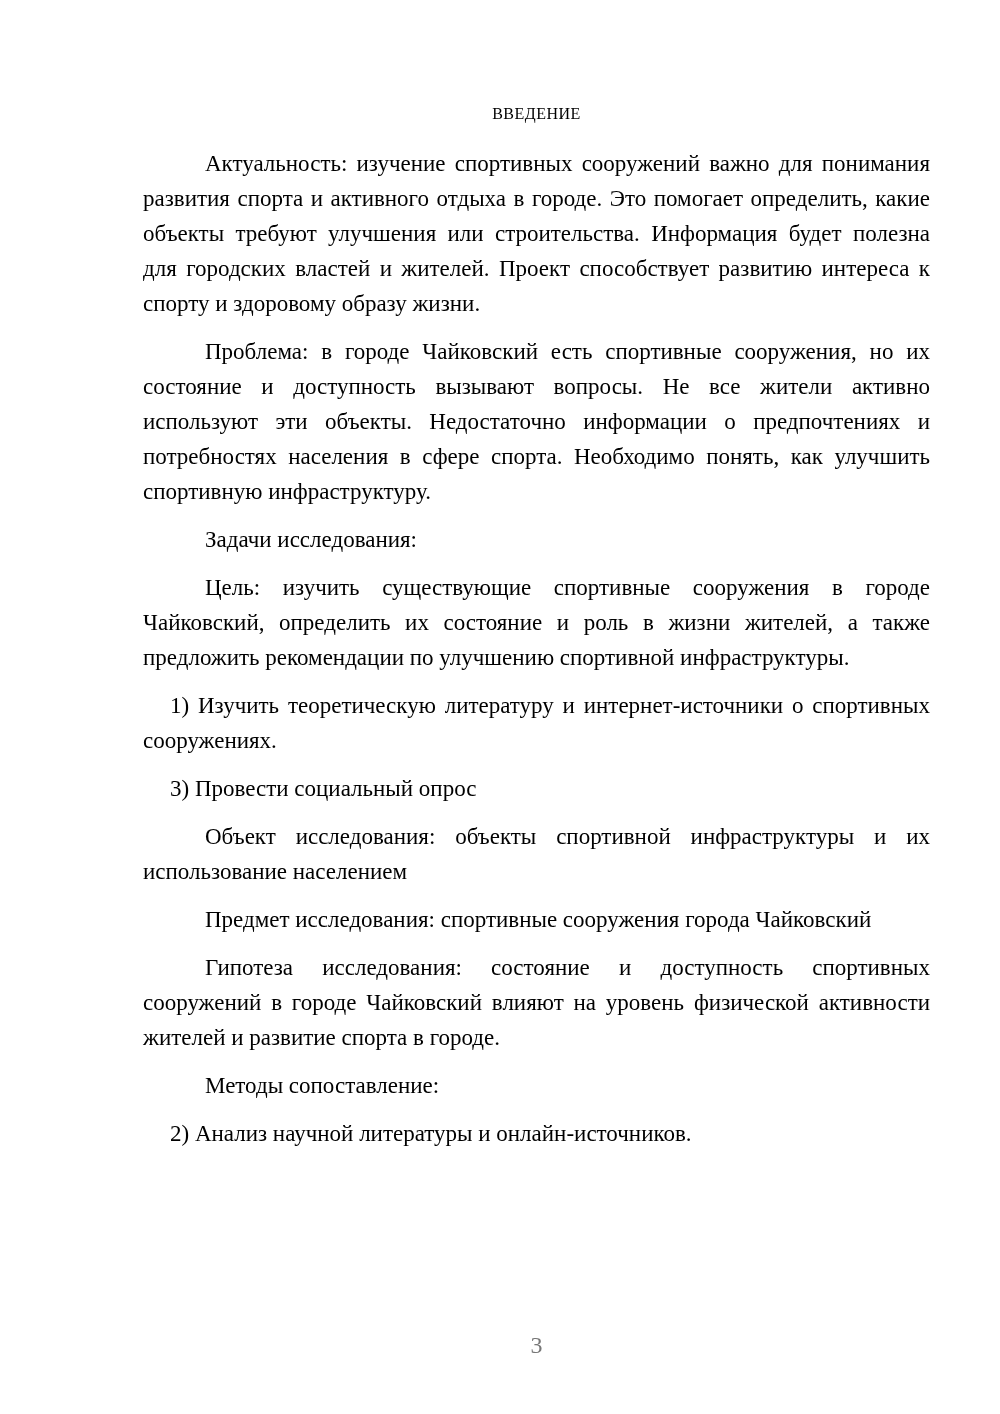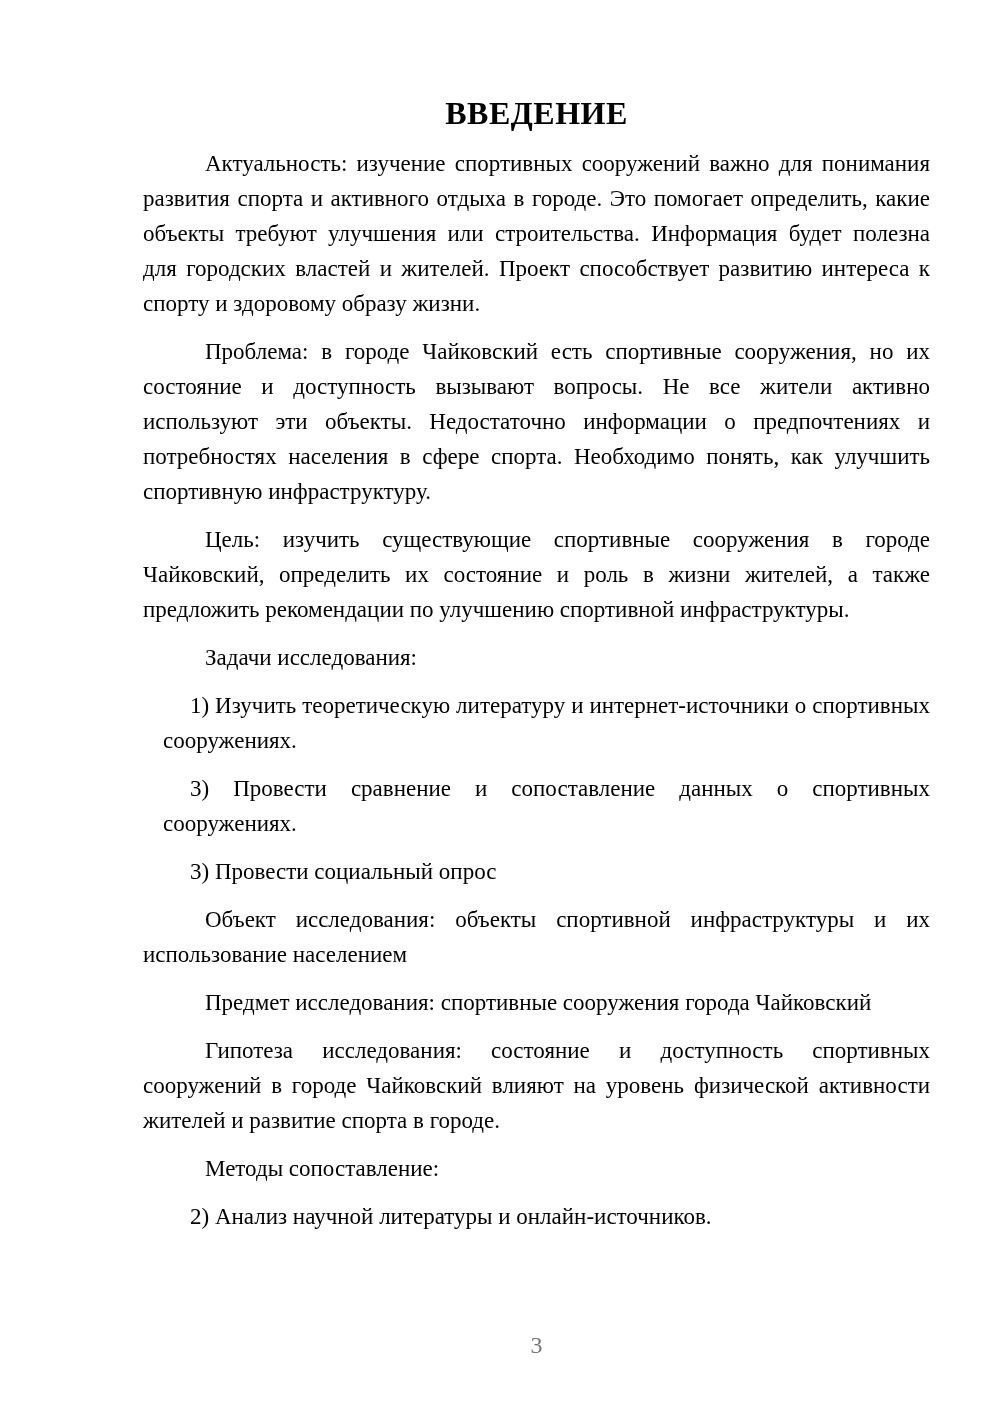--- a/index.html
+++ b/index.html
@@ -20,34 +20,33 @@
     position: absolute;
     left: 143px;
     top: 96px;
     width: 787px;
     font-size: 23px;
     line-height: 35px;
     text-align: justify;
   }
   .doc-title {
     margin: 0 0 15px 0;
-    font-size: 32px;
-    font-weight: bold;
+    font-size: 16px;
+    font-weight: normal;
     text-align: center;
     letter-spacing: 0.5px;
   }
   p.para, p.list-item {
     margin: 0 0 13px 0;
   }
   p.para {
     text-indent: 62px;
   }
   p.list-item {
     text-indent: 27px;
-    margin-left: 20px;
   }
   .page-footer {
     position: absolute;
     left: 143px;
     top: 1328px;
     width: 787px;
     text-align: center;
     font-size: 24px;
     line-height: 35px;
     color: #777777;
@@ -57,28 +56,27 @@
 <body>
 
 <div class="page">
   <div class="content">
     <h1 class="doc-title">ВВЕДЕНИЕ</h1>
 
     <p class="para">Актуальность: изучение спортивных сооружений важно для понимания развития спорта и активного отдыха в городе. Это помогает определить, какие объекты требуют улучшения или строительства. Информация будет полезна для городских властей и жителей. Проект способствует развитию интереса к спорту и здоровому образу жизни.</p>
 
     <p class="para">Проблема: в городе Чайковский есть спортивные сооружения, но их состояние и доступность вызывают вопросы. Не все жители активно используют эти объекты. Недостаточно информации о предпочтениях и потребностях населения в сфере спорта. Необходимо понять, как улучшить спортивную инфраструктуру.</p>
 
+    <p class="para">Задачи исследования:</p>
+
     <p class="para">Цель: изучить существующие спортивные сооружения в городе Чайковский, определить их состояние и роль в жизни жителей, а также предложить рекомендации по улучшению спортивной инфраструктуры.</p>
-
-    <p class="para">Задачи исследования:</p>
 
     <p class="list-item">1) Изучить теоретическую литературу и интернет-источники о спортивных сооружениях.</p>
 
 
-    <p class="list-item">3) Провести сравнение и сопоставление данных о спортивных сооружениях.</p>
 
     <p class="list-item">3) Провести социальный опрос</p>
 
 
     <p class="para">Объект исследования: объекты спортивной инфраструктуры и их использование населением</p>
 
     <p class="para">Предмет исследования: спортивные сооружения города Чайковский</p>
 
     <p class="para">Гипотеза исследования: состояние и доступность спортивных сооружений в городе Чайковский влияют на уровень физической активности жителей и развитие спорта в городе.</p>
 

